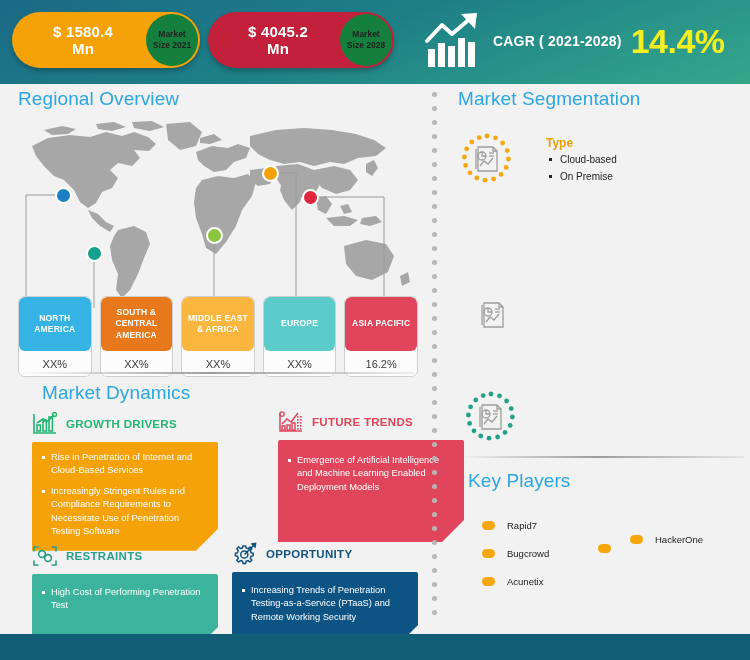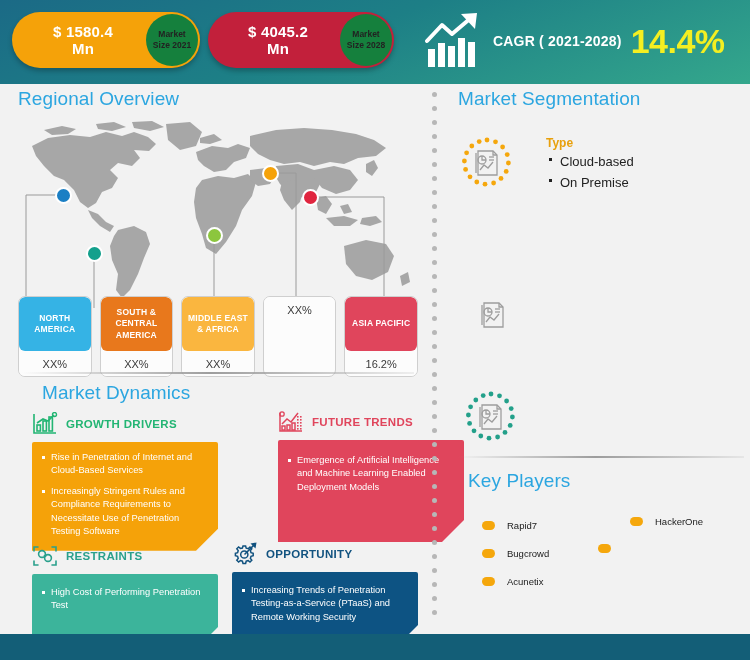--- a/index.html
+++ b/index.html
@@ -103,21 +103,21 @@
   .seg-item{position:absolute;display:flex;align-items:center;gap:24px;}
   #seg-1{left:8px;top:46px;}
   #seg-2{left:26px;top:216px;}
   #seg-3{left:12px;top:306px;}
 
   .seg-icon{position:relative;width:54px;height:54px;flex:none;}
   .seg-icon.plain{width:30px;height:34px;}
   .seg-text{margin-left:8px;padding-top:6px;}
   .seg-text .seg-h{color:#e8a00c;font-size:12px;font-weight:700;margin-bottom:4px;}
   .seg-text ul{margin:0;padding:0;list-style:none;}
-  .seg-text li{position:relative;padding-left:14px;font-size:13px;color:#222;margin-bottom:6px;}
+  .seg-text li{position:relative;padding-left:14px;font-size:10px;color:#222;margin-bottom:6px;}
   .seg-text li:before{content:"";position:absolute;left:3px;top:4px;width:3px;height:3px;background:#222;}
 
   #hr-keyplayers{left:6px;top:372px;width:286px;}
   #keyplayers-title{position:absolute;left:16px;top:386px;}
 
   .kp-grid{position:absolute;left:6px;top:418px;width:290px;}
   .kp{position:absolute;display:flex;align-items:center;}
   .kp .dot{width:13px;height:9px;border-radius:5px;background:#f5a70c;flex:none;}
   .kp .kname{font-size:9.5px;color:#1a1a1a;margin-left:12px;white-space:nowrap;}
 
@@ -238,20 +238,21 @@
       </div>
       <div class="region-card">
         <div class="rname" style="background:#e8781c;">SOUTH &amp; CENTRAL AMERICA</div>
         <div class="rval">XX%</div>
       </div>
       <div class="region-card">
         <div class="rname" style="background:#fab63f;">MIDDLE EAST &amp; AFRICA</div>
         <div class="rval">XX%</div>
       </div>
       <div class="region-card">
+        <div class="rname" style="background:#5bcbcb;">EUROPE</div>
         <div class="rval">XX%</div>
       </div>
       <div class="region-card">
         <div class="rname" style="background:#e0455c;">ASIA PACIFIC</div>
         <div class="rval">16.2%</div>
       </div>
     </div>
 
     <div class="hr-fade" id="hr-dynamics"></div>
     <div class="sec-title" id="dynamics-title">Market Dynamics</div>
@@ -501,21 +502,21 @@
         <span class="kname">Rapid7</span>
       </div>
       <div class="kp" style="left:24px;top:46px;">
         <span class="dot"></span>
         <span class="kname">Bugcrowd</span>
       </div>
       <div class="kp" style="left:24px;top:74px;">
         <span class="dot"></span>
         <span class="kname">Acunetix</span>
       </div>
-      <div class="kp" style="left:140px;top:14px;padding-left:32px;">
+      <div class="kp" style="left:140px;top:32px;padding-left:32px;">
         <span class="dot"></span>
         <span class="kname">HackerOne</span>
       </div>
       <div class="kp" style="left:140px;top:42px;">
         <span class="dot"></span>
         <span class="kname"></span>
       </div>
     </div>
   </div>
 

